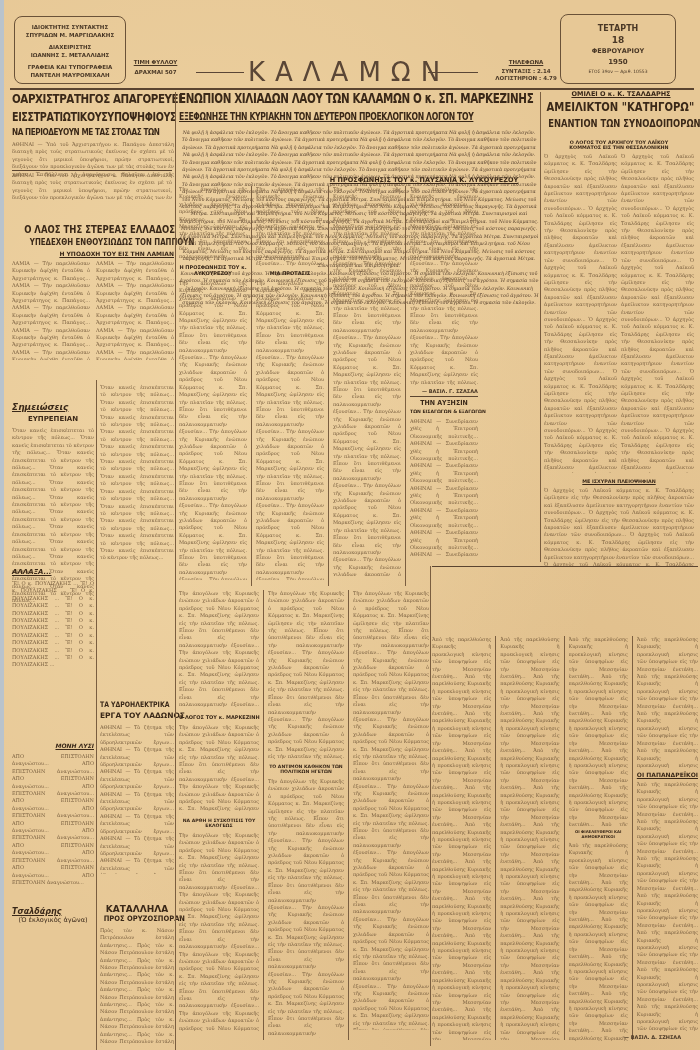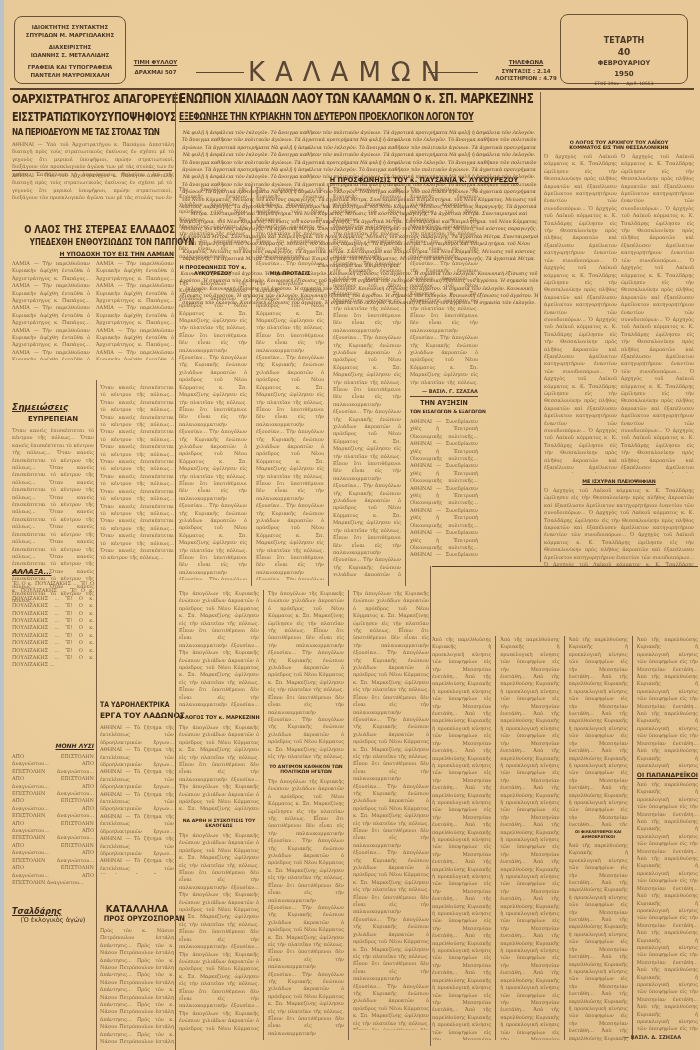--- a/index.html
+++ b/index.html
@@ -37,23 +37,23 @@
   <div class="abs tiny" style="left:124px;top:68px;width:55px">ΔΡΑΧΜΑΙ 507</div>
 
   <div class="rule" style="left:192px;top:72px;width:48px;background:#5a4636"></div>
   <div class="abs subhead" style="left:244px;top:58px;line-height:28px">ΚΑΛΑΜΩΝ</div>
   <div class="rule" style="left:424px;top:72px;width:50px;background:#5a4636"></div>
 
   <div class="abs tiny" style="left:490px;top:58px;width:64px;text-decoration:underline">ΤΗΛΕΦΩΝΑ</div>
   <div class="abs tiny" style="left:490px;top:67px;width:64px">ΣΥΝΤΑΞΙΣ : 2.14</div>
   <div class="abs tiny" style="left:490px;top:74px;width:64px">ΛΟΓΙΣΤΗΡΙΟΝ : 4.79</div>
 
-  <div class="abs box" style="left:556px;top:14px;width:128px;height:70px;padding-top:20px">
+  <div class="abs box" style="left:556px;top:14px;width:116px;height:70px;padding-top:8px">
     <div class="tiny" style="font-size:8px;line-height:11px">ΤΕΤΑΡΤΗ</div>
-    <div class="tiny" style="font-size:9px;line-height:12px">40</div>
+    <div class="tiny" style="font-size:9px;line-height:12px">18</div>
     <div class="tiny" style="font-size:6.5px;line-height:11px">ΦΕΒΡΟΥΑΡΙΟΥ</div>
     <div class="tiny" style="font-size:7px;line-height:11px">1950</div>
     <div class="tiny" style="font-weight:normal;font-size:4.5px">ΕΤΟΣ 39ον — Αριθ. 10553</div>
   </div>
   <div class="rule" style="left:6px;top:88px;width:684px;height:2px"></div>
 
   <div class="abs" style="left:8px;top:92px;width:162px">
     <div class="h1" style="font-size:12px;transform:scaleX(.86)">ΟΑΡΧΙΣΤΡΑΤΗΓΟΣ ΑΠΑΓΟΡΕΥΕΙ</div>
     <div class="h1" style="font-size:12px;transform:scaleX(.8);margin-top:4px">ΕΙΣΣΤΡΑΤΙΩΤΙΚΟΥΣΥΠΟΨΗΦΙΟΥΣ</div>
     <div class="h1" style="font-size:8.5px;transform:scaleX(.86);margin-top:3px">ΝΑ ΠΕΡΙΟΔΕΥΟΥΝ ΜΕ ΤΑΣ ΣΤΟΛΑΣ ΤΩΝ</div>
@@ -76,21 +76,21 @@
     <div class="h2 ital" style="font-size:9px;text-align:left">Σημειώσεις</div>
     <div class="h2" style="font-size:7px;margin-top:3px">ΕΥΠΡΕΠΕΙΑΝ</div>
     <div class="body-text" style="margin-top:4px;height:200px">Ὅταν κανεὶς ἐπισκέπτεται τὸ κέντρον τῆς πόλεως... Ὅταν κανεὶς ἐπισκέπτεται τὸ κέντρον τῆς πόλεως... Ὅταν κανεὶς ἐπισκέπτεται τὸ κέντρον τῆς πόλεως... Ὅταν κανεὶς ἐπισκέπτεται τὸ κέντρον τῆς πόλεως... Ὅταν κανεὶς ἐπισκέπτεται τὸ κέντρον τῆς πόλεως... Ὅταν κανεὶς ἐπισκέπτεται τὸ κέντρον τῆς πόλεως... Ὅταν κανεὶς ἐπισκέπτεται τὸ κέντρον τῆς πόλεως... Ὅταν κανεὶς ἐπισκέπτεται τὸ κέντρον τῆς πόλεως... Ὅταν κανεὶς ἐπισκέπτεται τὸ κέντρον τῆς πόλεως... Ὅταν κανεὶς ἐπισκέπτεται τὸ κέντρον τῆς πόλεως... Ὅταν κανεὶς ἐπισκέπτεται τὸ κέντρον τῆς πόλεως... Ὅταν κανεὶς ἐπισκέπτεται τὸ κέντρον τῆς πόλεως... </div>
   </div>
   <div class="abs" style="left:8px;top:568px;width:82px">
     <div class="h2 ital" style="font-size:7px;text-align:left">ΑΛΛΑΞΑ...</div>
     <div class="body-text" style="margin-top:4px;height:160px">Ἔ! Ο κ. ΠΟΥΛΙΖΑΚΗΣ ... Ἔ! Ο κ. ΠΟΥΛΙΖΑΚΗΣ ... Ἔ! Ο κ. ΠΟΥΛΙΖΑΚΗΣ ... Ἔ! Ο κ. ΠΟΥΛΙΖΑΚΗΣ ... Ἔ! Ο κ. ΠΟΥΛΙΖΑΚΗΣ ... Ἔ! Ο κ. ΠΟΥΛΙΖΑΚΗΣ ... Ἔ! Ο κ. ΠΟΥΛΙΖΑΚΗΣ ... Ἔ! Ο κ. ΠΟΥΛΙΖΑΚΗΣ ... Ἔ! Ο κ. ΠΟΥΛΙΖΑΚΗΣ ... Ἔ! Ο κ. ΠΟΥΛΙΖΑΚΗΣ ... Ἔ! Ο κ. ΠΟΥΛΙΖΑΚΗΣ ... Ἔ! Ο κ. ΠΟΥΛΙΖΑΚΗΣ ... </div>
     <div class="h2 ital" style="font-size:6px;text-align:right;margin-top:2px">ΜΟΝΗ ΛΥΣΙ</div>
     <div class="body-text" style="margin-top:4px;height:150px">ΑΠΟ ΕΠΙΣΤΟΛΗΝ ἀναγνώστου... ΑΠΟ ΕΠΙΣΤΟΛΗΝ ἀναγνώστου... ΑΠΟ ΕΠΙΣΤΟΛΗΝ ἀναγνώστου... ΑΠΟ ΕΠΙΣΤΟΛΗΝ ἀναγνώστου... ΑΠΟ ΕΠΙΣΤΟΛΗΝ ἀναγνώστου... ΑΠΟ ΕΠΙΣΤΟΛΗΝ ἀναγνώστου... ΑΠΟ ΕΠΙΣΤΟΛΗΝ ἀναγνώστου... ΑΠΟ ΕΠΙΣΤΟΛΗΝ ἀναγνώστου... ΑΠΟ ΕΠΙΣΤΟΛΗΝ ἀναγνώστου... ΑΠΟ ΕΠΙΣΤΟΛΗΝ ἀναγνώστου... ΑΠΟ ΕΠΙΣΤΟΛΗΝ ἀναγνώστου... ΑΠΟ ΕΠΙΣΤΟΛΗΝ ἀναγνώστου... </div>
     <div class="h2 ital" style="font-size:8px;text-align:left;margin-top:4px">Τσαλδάρης</div>
-    <div class="h2" style="font-size:6.5px;font-weight:normal">(Ὁ ἐκλογικὸς ἀγών)</div>
+    <div class="h2" style="font-size:6.5px;font-weight:normal">(Ὁ ἐκλογικὸς ἀγῶνα)</div>
   </div>
   <div class="vrule" style="left:92px;top:380px;height:670px"></div>
 
   <div class="body-text abs" style="left:96px;top:384px;width:74px;height:310px">Ὅταν κανεὶς ἐπισκέπτεται τὸ κέντρον τῆς πόλεως... Ὅταν κανεὶς ἐπισκέπτεται τὸ κέντρον τῆς πόλεως... Ὅταν κανεὶς ἐπισκέπτεται τὸ κέντρον τῆς πόλεως... Ὅταν κανεὶς ἐπισκέπτεται τὸ κέντρον τῆς πόλεως... Ὅταν κανεὶς ἐπισκέπτεται τὸ κέντρον τῆς πόλεως... Ὅταν κανεὶς ἐπισκέπτεται τὸ κέντρον τῆς πόλεως... Ὅταν κανεὶς ἐπισκέπτεται τὸ κέντρον τῆς πόλεως... Ὅταν κανεὶς ἐπισκέπτεται τὸ κέντρον τῆς πόλεως... Ὅταν κανεὶς ἐπισκέπτεται τὸ κέντρον τῆς πόλεως... Ὅταν κανεὶς ἐπισκέπτεται τὸ κέντρον τῆς πόλεως... Ὅταν κανεὶς ἐπισκέπτεται τὸ κέντρον τῆς πόλεως... Ὅταν κανεὶς ἐπισκέπτεται τὸ κέντρον τῆς πόλεως... </div>
   <div class="abs" style="left:96px;top:700px;width:74px">
     <div class="h2" style="font-size:7.5px;transform:scaleX(.82);transform-origin:left top;text-align:left">ΤΑ ΥΔΡΟΗΛΕΚΤΡΙΚΑ</div>
     <div class="h2" style="font-size:7.5px;margin-top:2px">ΕΡΓΑ ΤΟΥ ΛΑΔΩΝΟΣ</div>
     <div class="body-text" style="margin-top:4px;height:150px">ΑΘΗΝΑΙ — Τὸ ζήτημα τῆς ἐκτελέσεως τῶν ὑδροηλεκτρικῶν ἔργων... ΑΘΗΝΑΙ — Τὸ ζήτημα τῆς ἐκτελέσεως τῶν ὑδροηλεκτρικῶν ἔργων... ΑΘΗΝΑΙ — Τὸ ζήτημα τῆς ἐκτελέσεως τῶν ὑδροηλεκτρικῶν ἔργων... ΑΘΗΝΑΙ — Τὸ ζήτημα τῆς ἐκτελέσεως τῶν ὑδροηλεκτρικῶν ἔργων... ΑΘΗΝΑΙ — Τὸ ζήτημα τῆς ἐκτελέσεως τῶν ὑδροηλεκτρικῶν ἔργων... ΑΘΗΝΑΙ — Τὸ ζήτημα τῆς ἐκτελέσεως τῶν ὑδροηλεκτρικῶν ἔργων... ΑΘΗΝΑΙ — Τὸ ζήτημα τῆς ἐκτελέσεως τῶν ὑδροηλεκτρικῶν ἔργων... ΑΘΗΝΑΙ — Τὸ ζήτημα τῆς ἐκτελέσεως τῶν ὑδροηλεκτρικῶν ἔργων... ΑΘΗΝΑΙ — Τὸ ζήτημα τῆς ἐκτελέσεως τῶν ὑδροηλεκτρικῶν ἔργων... ΑΘΗΝΑΙ — Τὸ ζήτημα τῆς ἐκτελέσεως τῶν ὑδροηλεκτρικῶν ἔργων... ΑΘΗΝΑΙ — Τὸ ζήτημα τῆς ἐκτελέσεως τῶν ὑδροηλεκτρικῶν ἔργων... ΑΘΗΝΑΙ — Τὸ ζήτημα τῆς ἐκτελέσεως τῶν ὑδροηλεκτρικῶν ἔργων... </div>
   </div>
   <div class="abs" style="left:96px;top:904px;width:74px">
@@ -130,20 +130,25 @@
       <div class="body-text" style="height:200px">Τὴν ἀπογόλων τῆς Κυριακῆς ἐνώπιον χιλιάδων ἀκροατῶν ὁ πρόεδρος τοῦ Νέου Κόμματος κ. Σπ. Μαρκεζίνης ὡμίλησεν εἰς τὴν πλατεῖαν τῆς πόλεως. Εἶπον ὅτι ὑποτιθέμενοι δὲν εἶναι εἰς τὴν παλαιοκομματικὴν ἐξουσίαν... Τὴν ἀπογόλων τῆς Κυριακῆς ἐνώπιον χιλιάδων ἀκροατῶν ὁ πρόεδρος τοῦ Νέου Κόμματος κ. Σπ. Μαρκεζίνης ὡμίλησεν εἰς τὴν πλατεῖαν τῆς πόλεως. Εἶπον ὅτι ὑποτιθέμενοι δὲν εἶναι εἰς τὴν παλαιοκομματικὴν ἐξουσίαν... Τὴν ἀπογόλων τῆς Κυριακῆς ἐνώπιον χιλιάδων ἀκροατῶν ὁ πρόεδρος τοῦ Νέου Κόμματος κ. Σπ. Μαρκεζίνης ὡμίλησεν εἰς τὴν πλατεῖαν τῆς πόλεως. Εἶπον ὅτι ὑποτιθέμενοι δὲν εἶναι εἰς τὴν παλαιοκομματικὴν ἐξουσίαν... Τὴν ἀπογόλων τῆς Κυριακῆς ἐνώπιον χιλιάδων ἀκροατῶν ὁ πρόεδρος τοῦ Νέου Κόμματος κ. Σπ. Μαρκεζίνης ὡμίλησεν εἰς τὴν πλατεῖαν τῆς πόλεως. Εἶπον ὅτι ὑποτιθέμενοι δὲν εἶναι εἰς τὴν παλαιοκομματικὴν ἐξουσίαν... Τὴν ἀπογόλων τῆς Κυριακῆς ἐνώπιον χιλιάδων ἀκροατῶν ὁ πρόεδρος τοῦ Νέου Κόμματος κ. Σπ. Μαρκεζίνης ὡμίλησεν εἰς τὴν πλατεῖαν τῆς πόλεως. Εἶπον ὅτι ὑποτιθέμενοι δὲν εἶναι εἰς τὴν παλαιοκομματικὴν ἐξουσίαν... Τὴν ἀπογόλων τῆς Κυριακῆς ἐνώπιον χιλιάδων ἀκροατῶν ὁ πρόεδρος τοῦ Νέου Κόμματος κ. Σπ. Μαρκεζίνης ὡμίλησεν εἰς τὴν πλατεῖαν τῆς πόλεως. Εἶπον ὅτι ὑποτιθέμενοι δὲν εἶναι εἰς τὴν παλαιοκομματικὴν ἐξουσίαν... Τὴν ἀπογόλων τῆς Κυριακῆς ἐνώπιον χιλιάδων ἀκροατῶν ὁ πρόεδρος τοῦ Νέου Κόμματος κ. Σπ. Μαρκεζίνης ὡμίλησεν εἰς τὴν πλατεῖαν τῆς πόλεως. Εἶπον ὅτι ὑποτιθέμενοι δὲν εἶναι εἰς τὴν παλαιοκομματικὴν ἐξουσίαν... Τὴν ἀπογόλων τῆς Κυριακῆς ἐνώπιον χιλιάδων ἀκροατῶν ὁ πρόεδρος τοῦ Νέου Κόμματος κ. Σπ. Μαρκεζίνης ὡμίλησεν εἰς τὴν πλατεῖαν τῆς πόλεως. Εἶπον ὅτι ὑποτιθέμενοι δὲν εἶναι εἰς τὴν παλαιοκομματικὴν ἐξουσίαν... Τὴν ἀπογόλων τῆς Κυριακῆς ἐνώπιον χιλιάδων ἀκροατῶν ὁ πρόεδρος τοῦ Νέου Κόμματος κ. Σπ. Μαρκεζίνης ὡμίλησεν εἰς τὴν πλατεῖαν τῆς πόλεως. Εἶπον ὅτι ὑποτιθέμενοι δὲν εἶναι εἰς τὴν παλαιοκομματικὴν ἐξουσίαν... Τὴν ἀπογόλων τῆς Κυριακῆς ἐνώπιον χιλιάδων ἀκροατῶν ὁ πρόεδρος τοῦ Νέου Κόμματος κ. Σπ. Μαρκεζίνης ὡμίλησεν εἰς τὴν πλατεῖαν τῆς πόλεως. Εἶπον ὅτι ὑποτιθέμενοι δὲν εἶναι εἰς τὴν παλαιοκομματικὴν ἐξουσίαν... Τὴν ἀπογόλων τῆς Κυριακῆς ἐνώπιον χιλιάδων ἀκροατῶν ὁ πρόεδρος τοῦ Νέου Κόμματος κ. Σπ. Μαρκεζίνης ὡμίλησεν εἰς τὴν πλατεῖαν τῆς πόλεως. Εἶπον ὅτι ὑποτιθέμενοι δὲν εἶναι εἰς τὴν παλαιοκομματικὴν ἐξουσίαν... Τὴν ἀπογόλων τῆς Κυριακῆς ἐνώπιον χιλιάδων ἀκροατῶν ὁ πρόεδρος τοῦ Νέου Κόμματος κ. Σπ. Μαρκεζίνης ὡμίλησεν εἰς τὴν πλατεῖαν τῆς πόλεως. Εἶπον ὅτι ὑποτιθέμενοι δὲν εἶναι εἰς τὴν παλαιοκομματικὴν ἐξουσίαν... </div>
       <div class="bylines" style="text-align:right;margin-top:2px">— ΒΑΣΙΛ. Γ. ΣΖΑΣΑΑ</div>
       <div class="rule" style="position:static;width:68px;margin:2px 0"></div>
       <div class="h2" style="font-size:7px;transform:scaleX(.9)">ΤΗΝ ΑΥΞΗΣΙΝ</div>
       <div class="h2" style="font-size:4.6px;margin-top:2px">ΤΩΝ ΕΙΣΑΓΩΓΩΝ &amp; ΕΞΑΓΩΓΩΝ</div>
       <div class="body-text" style="margin-top:4px;height:140px">ΑΘΗΝΑΙ — Συνεδρίασεν χθὲς ἡ Ἐπιτροπὴ Οἰκονομικῆς πολιτικῆς... ΑΘΗΝΑΙ — Συνεδρίασεν χθὲς ἡ Ἐπιτροπὴ Οἰκονομικῆς πολιτικῆς... ΑΘΗΝΑΙ — Συνεδρίασεν χθὲς ἡ Ἐπιτροπὴ Οἰκονομικῆς πολιτικῆς... ΑΘΗΝΑΙ — Συνεδρίασεν χθὲς ἡ Ἐπιτροπὴ Οἰκονομικῆς πολιτικῆς... ΑΘΗΝΑΙ — Συνεδρίασεν χθὲς ἡ Ἐπιτροπὴ Οἰκονομικῆς πολιτικῆς... ΑΘΗΝΑΙ — Συνεδρίασεν χθὲς ἡ Ἐπιτροπὴ Οἰκονομικῆς πολιτικῆς... ΑΘΗΝΑΙ — Συνεδρίασεν χθὲς ἡ Ἐπιτροπὴ Οἰκονομικῆς πολιτικῆς... ΑΘΗΝΑΙ — Συνεδρίασεν χθὲς ἡ Ἐπιτροπὴ Οἰκονομικῆς πολιτικῆς... ΑΘΗΝΑΙ — Συνεδρίασεν χθὲς ἡ Ἐπιτροπὴ Οἰκονομικῆς πολιτικῆς... ΑΘΗΝΑΙ — Συνεδρίασεν χθὲς ἡ Ἐπιτροπὴ Οἰκονομικῆς πολιτικῆς... ΑΘΗΝΑΙ — Συνεδρίασεν χθὲς ἡ Ἐπιτροπὴ Οἰκονομικῆς πολιτικῆς... ΑΘΗΝΑΙ — Συνεδρίασεν χθὲς ἡ Ἐπιτροπὴ Οἰκονομικῆς πολιτικῆς... </div>
     </div>
   </div>
 
   <div class="vrule" style="left:536px;top:92px;height:470px"></div>
+  <div class="abs" style="left:460px;top:90px;width:234px">
+    <div class="h2" style="font-size:6.5px;text-decoration:underline;padding-left:80px">ΟΜΙΛΕΙ Ο κ. Κ. ΤΣΑΛΔΑΡΗΣ</div>
+    <div class="h2" style="font-size:12px;margin-top:2px;padding-left:76px;transform:scaleX(.84)">ΑΜΕΙΛΙΚΤΟΝ "ΚΑΤΗΓΟΡΩ"</div>
+    <div class="h2" style="font-size:10px;margin-top:4px;padding-left:78px;transform:scaleX(.84)">ΕΝΑΝΤΙΟΝ ΤΩΝ ΣΥΝΟΔΟΙΠΟΡΩΝ</div>
+  </div>
   <div class="abs" style="left:540px;top:140px;width:150px">
     <div class="h2" style="font-size:4.8px">Ο ΛΟΓΟΣ ΤΟΥ ΑΡΧΗΓΟΥ ΤΟΥ ΛΑΪΚΟΥ</div>
     <div class="h2" style="font-size:4.8px">ΚΟΜΜΑΤΟΣ ΕΙΣ ΤΗΝ ΘΕΣΣΑΛΟΝΙΚΗΝ</div>
     <div style="display:flex;gap:4px;margin-top:3px">
       <div class="body-text" style="width:73px;height:320px">Ὁ ἀρχηγὸς τοῦ Λαϊκοῦ κόμματος κ. Κ. Τσαλδάρης ὡμίλησεν εἰς τὴν Θεσσαλονίκην πρὸς πλῆθος ἀκροατῶν καὶ ἐξαπέλυσεν ἀμείλικτον κατηγορητήριον ἐναντίον τῶν συνοδοιπόρων... Ὁ ἀρχηγὸς τοῦ Λαϊκοῦ κόμματος κ. Κ. Τσαλδάρης ὡμίλησεν εἰς τὴν Θεσσαλονίκην πρὸς πλῆθος ἀκροατῶν καὶ ἐξαπέλυσεν ἀμείλικτον κατηγορητήριον ἐναντίον τῶν συνοδοιπόρων... Ὁ ἀρχηγὸς τοῦ Λαϊκοῦ κόμματος κ. Κ. Τσαλδάρης ὡμίλησεν εἰς τὴν Θεσσαλονίκην πρὸς πλῆθος ἀκροατῶν καὶ ἐξαπέλυσεν ἀμείλικτον κατηγορητήριον ἐναντίον τῶν συνοδοιπόρων... Ὁ ἀρχηγὸς τοῦ Λαϊκοῦ κόμματος κ. Κ. Τσαλδάρης ὡμίλησεν εἰς τὴν Θεσσαλονίκην πρὸς πλῆθος ἀκροατῶν καὶ ἐξαπέλυσεν ἀμείλικτον κατηγορητήριον ἐναντίον τῶν συνοδοιπόρων... Ὁ ἀρχηγὸς τοῦ Λαϊκοῦ κόμματος κ. Κ. Τσαλδάρης ὡμίλησεν εἰς τὴν Θεσσαλονίκην πρὸς πλῆθος ἀκροατῶν καὶ ἐξαπέλυσεν ἀμείλικτον κατηγορητήριον ἐναντίον τῶν συνοδοιπόρων... Ὁ ἀρχηγὸς τοῦ Λαϊκοῦ κόμματος κ. Κ. Τσαλδάρης ὡμίλησεν εἰς τὴν Θεσσαλονίκην πρὸς πλῆθος ἀκροατῶν καὶ ἐξαπέλυσεν ἀμείλικτον κατηγορητήριον ἐναντίον τῶν συνοδοιπόρων... Ὁ ἀρχηγὸς τοῦ Λαϊκοῦ κόμματος κ. Κ. Τσαλδάρης ὡμίλησεν εἰς τὴν Θεσσαλονίκην πρὸς πλῆθος ἀκροατῶν καὶ ἐξαπέλυσεν ἀμείλικτον κατηγορητήριον ἐναντίον τῶν συνοδοιπόρων... Ὁ ἀρχηγὸς τοῦ Λαϊκοῦ κόμματος κ. Κ. Τσαλδάρης ὡμίλησεν εἰς τὴν Θεσσαλονίκην πρὸς πλῆθος ἀκροατῶν καὶ ἐξαπέλυσεν ἀμείλικτον κατηγορητήριον ἐναντίον τῶν συνοδοιπόρων... Ὁ ἀρχηγὸς τοῦ Λαϊκοῦ κόμματος κ. Κ. Τσαλδάρης ὡμίλησεν εἰς τὴν Θεσσαλονίκην πρὸς πλῆθος ἀκροατῶν καὶ ἐξαπέλυσεν ἀμείλικτον κατηγορητήριον ἐναντίον τῶν συνοδοιπόρων... Ὁ ἀρχηγὸς τοῦ Λαϊκοῦ κόμματος κ. Κ. Τσαλδάρης ὡμίλησεν εἰς τὴν Θεσσαλονίκην πρὸς πλῆθος ἀκροατῶν καὶ ἐξαπέλυσεν ἀμείλικτον κατηγορητήριον ἐναντίον τῶν συνοδοιπόρων... Ὁ ἀρχηγὸς τοῦ Λαϊκοῦ κόμματος κ. Κ. Τσαλδάρης ὡμίλησεν εἰς τὴν Θεσσαλονίκην πρὸς πλῆθος ἀκροατῶν καὶ ἐξαπέλυσεν ἀμείλικτον κατηγορητήριον ἐναντίον τῶν συνοδοιπόρων... Ὁ ἀρχηγὸς τοῦ Λαϊκοῦ κόμματος κ. Κ. Τσαλδάρης ὡμίλησεν εἰς τὴν Θεσσαλονίκην πρὸς πλῆθος ἀκροατῶν καὶ ἐξαπέλυσεν ἀμείλικτον κατηγορητήριον ἐναντίον τῶν συνοδοιπόρων... </div>
       <div class="body-text" style="width:73px;height:320px">Ὁ ἀρχηγὸς τοῦ Λαϊκοῦ κόμματος κ. Κ. Τσαλδάρης ὡμίλησεν εἰς τὴν Θεσσαλονίκην πρὸς πλῆθος ἀκροατῶν καὶ ἐξαπέλυσεν ἀμείλικτον κατηγορητήριον ἐναντίον τῶν συνοδοιπόρων... Ὁ ἀρχηγὸς τοῦ Λαϊκοῦ κόμματος κ. Κ. Τσαλδάρης ὡμίλησεν εἰς τὴν Θεσσαλονίκην πρὸς πλῆθος ἀκροατῶν καὶ ἐξαπέλυσεν ἀμείλικτον κατηγορητήριον ἐναντίον τῶν συνοδοιπόρων... Ὁ ἀρχηγὸς τοῦ Λαϊκοῦ κόμματος κ. Κ. Τσαλδάρης ὡμίλησεν εἰς τὴν Θεσσαλονίκην πρὸς πλῆθος ἀκροατῶν καὶ ἐξαπέλυσεν ἀμείλικτον κατηγορητήριον ἐναντίον τῶν συνοδοιπόρων... Ὁ ἀρχηγὸς τοῦ Λαϊκοῦ κόμματος κ. Κ. Τσαλδάρης ὡμίλησεν εἰς τὴν Θεσσαλονίκην πρὸς πλῆθος ἀκροατῶν καὶ ἐξαπέλυσεν ἀμείλικτον κατηγορητήριον ἐναντίον τῶν συνοδοιπόρων... Ὁ ἀρχηγὸς τοῦ Λαϊκοῦ κόμματος κ. Κ. Τσαλδάρης ὡμίλησεν εἰς τὴν Θεσσαλονίκην πρὸς πλῆθος ἀκροατῶν καὶ ἐξαπέλυσεν ἀμείλικτον κατηγορητήριον ἐναντίον τῶν συνοδοιπόρων... Ὁ ἀρχηγὸς τοῦ Λαϊκοῦ κόμματος κ. Κ. Τσαλδάρης ὡμίλησεν εἰς τὴν Θεσσαλονίκην πρὸς πλῆθος ἀκροατῶν καὶ ἐξαπέλυσεν ἀμείλικτον κατηγορητήριον ἐναντίον τῶν συνοδοιπόρων... Ὁ ἀρχηγὸς τοῦ Λαϊκοῦ κόμματος κ. Κ. Τσαλδάρης ὡμίλησεν εἰς τὴν Θεσσαλονίκην πρὸς πλῆθος ἀκροατῶν καὶ ἐξαπέλυσεν ἀμείλικτον κατηγορητήριον ἐναντίον τῶν συνοδοιπόρων... Ὁ ἀρχηγὸς τοῦ Λαϊκοῦ κόμματος κ. Κ. Τσαλδάρης ὡμίλησεν εἰς τὴν Θεσσαλονίκην πρὸς πλῆθος ἀκροατῶν καὶ ἐξαπέλυσεν ἀμείλικτον κατηγορητήριον ἐναντίον τῶν συνοδοιπόρων... Ὁ ἀρχηγὸς τοῦ Λαϊκοῦ κόμματος κ. Κ. Τσαλδάρης ὡμίλησεν εἰς τὴν Θεσσαλονίκην πρὸς πλῆθος ἀκροατῶν καὶ ἐξαπέλυσεν ἀμείλικτον κατηγορητήριον ἐναντίον τῶν συνοδοιπόρων... Ὁ ἀρχηγὸς τοῦ Λαϊκοῦ κόμματος κ. Κ. Τσαλδάρης ὡμίλησεν εἰς τὴν Θεσσαλονίκην πρὸς πλῆθος ἀκροατῶν καὶ ἐξαπέλυσεν ἀμείλικτον κατηγορητήριον ἐναντίον τῶν συνοδοιπόρων... Ὁ ἀρχηγὸς τοῦ Λαϊκοῦ κόμματος κ. Κ. Τσαλδάρης ὡμίλησεν εἰς τὴν Θεσσαλονίκην πρὸς πλῆθος ἀκροατῶν καὶ ἐξαπέλυσεν ἀμείλικτον κατηγορητήριον ἐναντίον τῶν συνοδοιπόρων... Ὁ ἀρχηγὸς τοῦ Λαϊκοῦ κόμματος κ. Κ. Τσαλδάρης ὡμίλησεν εἰς τὴν Θεσσαλονίκην πρὸς πλῆθος ἀκροατῶν καὶ ἐξαπέλυσεν ἀμείλικτον κατηγορητήριον ἐναντίον τῶν συνοδοιπόρων... </div>
     </div>
     <div class="h2" style="font-size:4.8px;margin-top:6px;text-decoration:underline">ΜΕ ΙΣΧΥΡΑΝ ΠΛΕΙΟΨΗΦΙΑΝ</div>
     <div class="body-text" style="height:80px;margin-top:3px">Ὁ ἀρχηγὸς τοῦ Λαϊκοῦ κόμματος κ. Κ. Τσαλδάρης ὡμίλησεν εἰς τὴν Θεσσαλονίκην πρὸς πλῆθος ἀκροατῶν καὶ ἐξαπέλυσεν ἀμείλικτον κατηγορητήριον ἐναντίον τῶν συνοδοιπόρων... Ὁ ἀρχηγὸς τοῦ Λαϊκοῦ κόμματος κ. Κ. Τσαλδάρης ὡμίλησεν εἰς τὴν Θεσσαλονίκην πρὸς πλῆθος ἀκροατῶν καὶ ἐξαπέλυσεν ἀμείλικτον κατηγορητήριον ἐναντίον τῶν συνοδοιπόρων... Ὁ ἀρχηγὸς τοῦ Λαϊκοῦ κόμματος κ. Κ. Τσαλδάρης ὡμίλησεν εἰς τὴν Θεσσαλονίκην πρὸς πλῆθος ἀκροατῶν καὶ ἐξαπέλυσεν ἀμείλικτον κατηγορητήριον ἐναντίον τῶν συνοδοιπόρων... Ὁ ἀρχηγὸς τοῦ Λαϊκοῦ κόμματος κ. Κ. Τσαλδάρης ὡμίλησεν εἰς τὴν Θεσσαλονίκην πρὸς πλῆθος ἀκροατῶν καὶ ἐξαπέλυσεν ἀμείλικτον κατηγορητήριον ἐναντίον τῶν συνοδοιπόρων... Ὁ ἀρχηγὸς τοῦ Λαϊκοῦ κόμματος κ. Κ. Τσαλδάρης ὡμίλησεν εἰς τὴν Θεσσαλονίκην πρὸς πλῆθος ἀκροατῶν καὶ ἐξαπέλυσεν ἀμείλικτον κατηγορητήριον ἐναντίον τῶν συνοδοιπόρων... Ὁ ἀρχηγὸς τοῦ Λαϊκοῦ κόμματος κ. Κ. Τσαλδάρης ὡμίλησεν εἰς τὴν Θεσσαλονίκην πρὸς πλῆθος ἀκροατῶν καὶ ἐξαπέλυσεν ἀμείλικτον κατηγορητήριον ἐναντίον τῶν συνοδοιπόρων... Ὁ ἀρχηγὸς τοῦ Λαϊκοῦ κόμματος κ. Κ. Τσαλδάρης ὡμίλησεν εἰς τὴν Θεσσαλονίκην πρὸς πλῆθος ἀκροατῶν καὶ ἐξαπέλυσεν ἀμείλικτον κατηγορητήριον ἐναντίον τῶν συνοδοιπόρων... Ὁ ἀρχηγὸς τοῦ Λαϊκοῦ κόμματος κ. Κ. Τσαλδάρης ὡμίλησεν εἰς τὴν Θεσσαλονίκην πρὸς πλῆθος ἀκροατῶν καὶ ἐξαπέλυσεν ἀμείλικτον κατηγορητήριον ἐναντίον τῶν συνοδοιπόρων... Ὁ ἀρχηγὸς τοῦ Λαϊκοῦ κόμματος κ. Κ. Τσαλδάρης ὡμίλησεν εἰς τὴν Θεσσαλονίκην πρὸς πλῆθος ἀκροατῶν καὶ ἐξαπέλυσεν ἀμείλικτον κατηγορητήριον ἐναντίον τῶν συνοδοιπόρων... Ὁ ἀρχηγὸς τοῦ Λαϊκοῦ κόμματος κ. Κ. Τσαλδάρης ὡμίλησεν εἰς τὴν Θεσσαλονίκην πρὸς πλῆθος ἀκροατῶν καὶ ἐξαπέλυσεν ἀμείλικτον κατηγορητήριον ἐναντίον τῶν συνοδοιπόρων... Ὁ ἀρχηγὸς τοῦ Λαϊκοῦ κόμματος κ. Κ. Τσαλδάρης ὡμίλησεν εἰς τὴν Θεσσαλονίκην πρὸς πλῆθος ἀκροατῶν καὶ ἐξαπέλυσεν ἀμείλικτον κατηγορητήριον ἐναντίον τῶν συνοδοιπόρων... Ὁ ἀρχηγὸς τοῦ Λαϊκοῦ κόμματος κ. Κ. Τσαλδάρης ὡμίλησεν εἰς τὴν Θεσσαλονίκην πρὸς πλῆθος ἀκροατῶν καὶ ἐξαπέλυσεν ἀμείλικτον κατηγορητήριον ἐναντίον τῶν συνοδοιπόρων... </div>
   </div>

